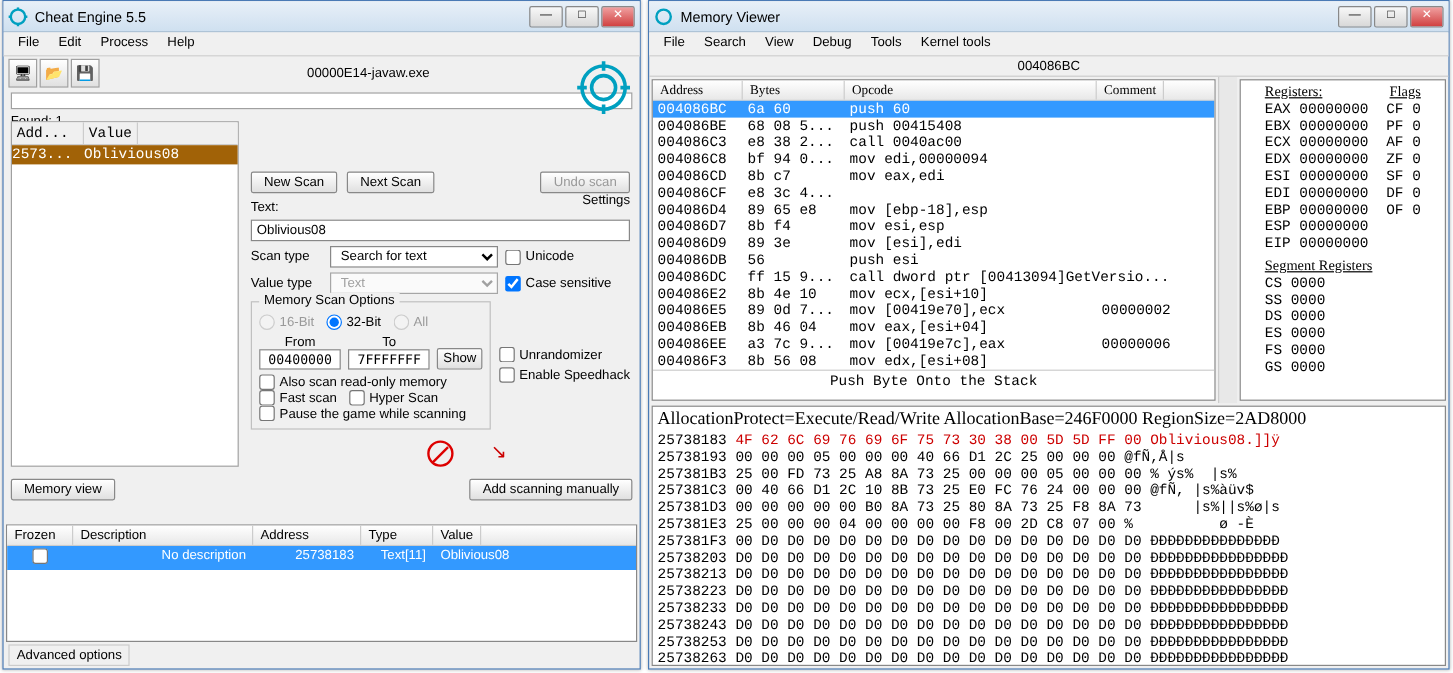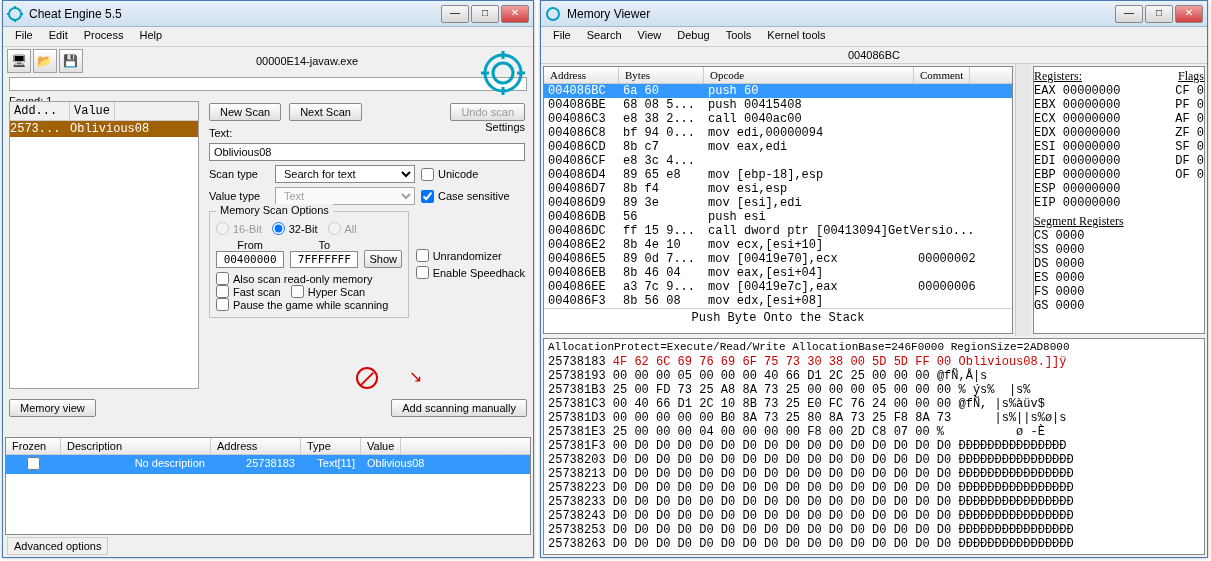--- a/index.html
+++ b/index.html
@@ -16,21 +16,21 @@
 .toolbar { height: 28px; display: flex; align-items: center; padding: 2px 4px; gap: 2px; }
 .tool-btn { width: 24px; height: 24px; border: 1px solid #a0a0a0; background: linear-gradient(to bottom,#fff,#e0e0e0); cursor: pointer; text-align:center; line-height:22px; font-size:12px;}
 .process-title { flex:1; text-align:center; font-size:11px; }
 .progress { height: 14px; background:#fff; border:1px solid #a0a0a0; margin: 2px 6px; }
 .found { padding: 2px 6px; font-size:11px; }
 .ce-body { display:flex; position:absolute; top:98px; bottom:166px; left:0; right:0;}
 .result-list { width: 190px; background:#fff; border:1px solid #a0a0a0; margin:2px 2px 2px 6px; font-family: "Courier New", monospace; font-size:12px; }
 .result-head { display:flex; background:#f0f0f0; border-bottom:1px solid #ccc;}
 .result-head span { padding:2px 4px; border-right:1px solid #ccc;}
 .result-row { display:flex; background:#a16207; color:#fff; padding:1px 0;}
-.scan-pane { flex:1; padding: 4px 8px; position:relative;}
+.scan-pane { flex:1; padding: 4px 8px; position:relative;margin-top:40px;}
 .btn { background: linear-gradient(to bottom,#fff,#e0e0e0); border:1px solid #888; padding:2px 10px; cursor:pointer; font-size:11px; border-radius:2px;}
 .btn:disabled { color:#999; }
 .scan-btns { display:flex; gap:8px; margin-bottom:6px;}
 .undo-settings { position:absolute; right:8px; top:4px; text-align:right;}
 .field-row { display:flex; align-items:center; gap:6px; margin:4px 0;}
 .label { width:60px; }
 .text-in { flex:1; border:1px solid #888; padding:2px 4px; background:#fff; font-size:11px;}
 .select { border:1px solid #888; background:#fff; padding:1px 4px; font-size:11px;}
 .chk { display:flex; align-items:center; gap:4px; font-size:11px;}
 .groupbox { border:1px solid #c0c0c0; padding:6px; margin-top:6px; font-size:11px; position:relative;}
@@ -56,25 +56,25 @@
 
 .mv-body { position:absolute; top:46px; left:0; right:0; bottom:0; display:flex; flex-direction:column;}
 .mv-addr-title { text-align:center; padding:2px; font-size:11px; border-bottom:1px solid #ccc;}
 .mv-split { flex:1; display:flex; overflow:hidden;}
 .disasm { flex:1; background:#fff; border:1px solid #888; margin:2px; font-family:"Courier New",monospace; font-size:12px; overflow:hidden;}
 .disasm-head { display:flex; background:linear-gradient(to bottom,#fff,#e8e8e8); border-bottom:1px solid #ccc; font-size:11px; font-family:"Segoe UI";}
 .disasm-head span { padding:2px 6px; border-right:1px solid #ccc;}
 .disasm-row { display:flex; padding:0 4px; white-space:pre;}
 .disasm-row.sel { background:#3399ff; color:#fff;}
 .disasm-foot { text-align:center; border-top:1px solid #ccc; padding:2px; font-family:"Courier New",monospace;}
-.reg-pane { width:172px; background:#fff; border:1px solid #888; margin:2px; font-family:"Courier New",monospace; font-size:12px; padding:2px 0; overflow:hidden;}
+.reg-pane { width:172px; background:#fff; border:1px solid #888; margin:2px; font-family:"Courier New",monospace; font-size:12px; padding:2px 20px; overflow:hidden;}
 .reg-pane .hdr { font-family:"Segoe UI"; text-decoration:underline; display:flex; justify-content:space-between;}
 .reg-row { display:flex; justify-content:space-between;}
 .hex-pane { height:200px; background:#fff; border:1px solid #888; margin:2px; font-family:"Courier New",monospace; font-size:12px; padding:2px 4px; overflow:hidden;}
-.hex-title { font-size:11px; font-family:Liberation Mono, monospace; margin-bottom:2px;}
+.hex-title { font-size:15px; font-family:Liberation Serif, serif; margin-bottom:2px;}
 .hex-row { white-space:pre;}
 .red { color:#c00;}
 .scrollbar { width:16px; background:#e8e8e8; border-left:1px solid #ccc;}
 .ce-svg { stroke:#00a0c0; fill:none; stroke-width:3;}
 </style>
 </head>
 <body>
 
 <div class="window" style="left:2px; top:0; width:532px; height:558px;">
   <div class="titlebar">

